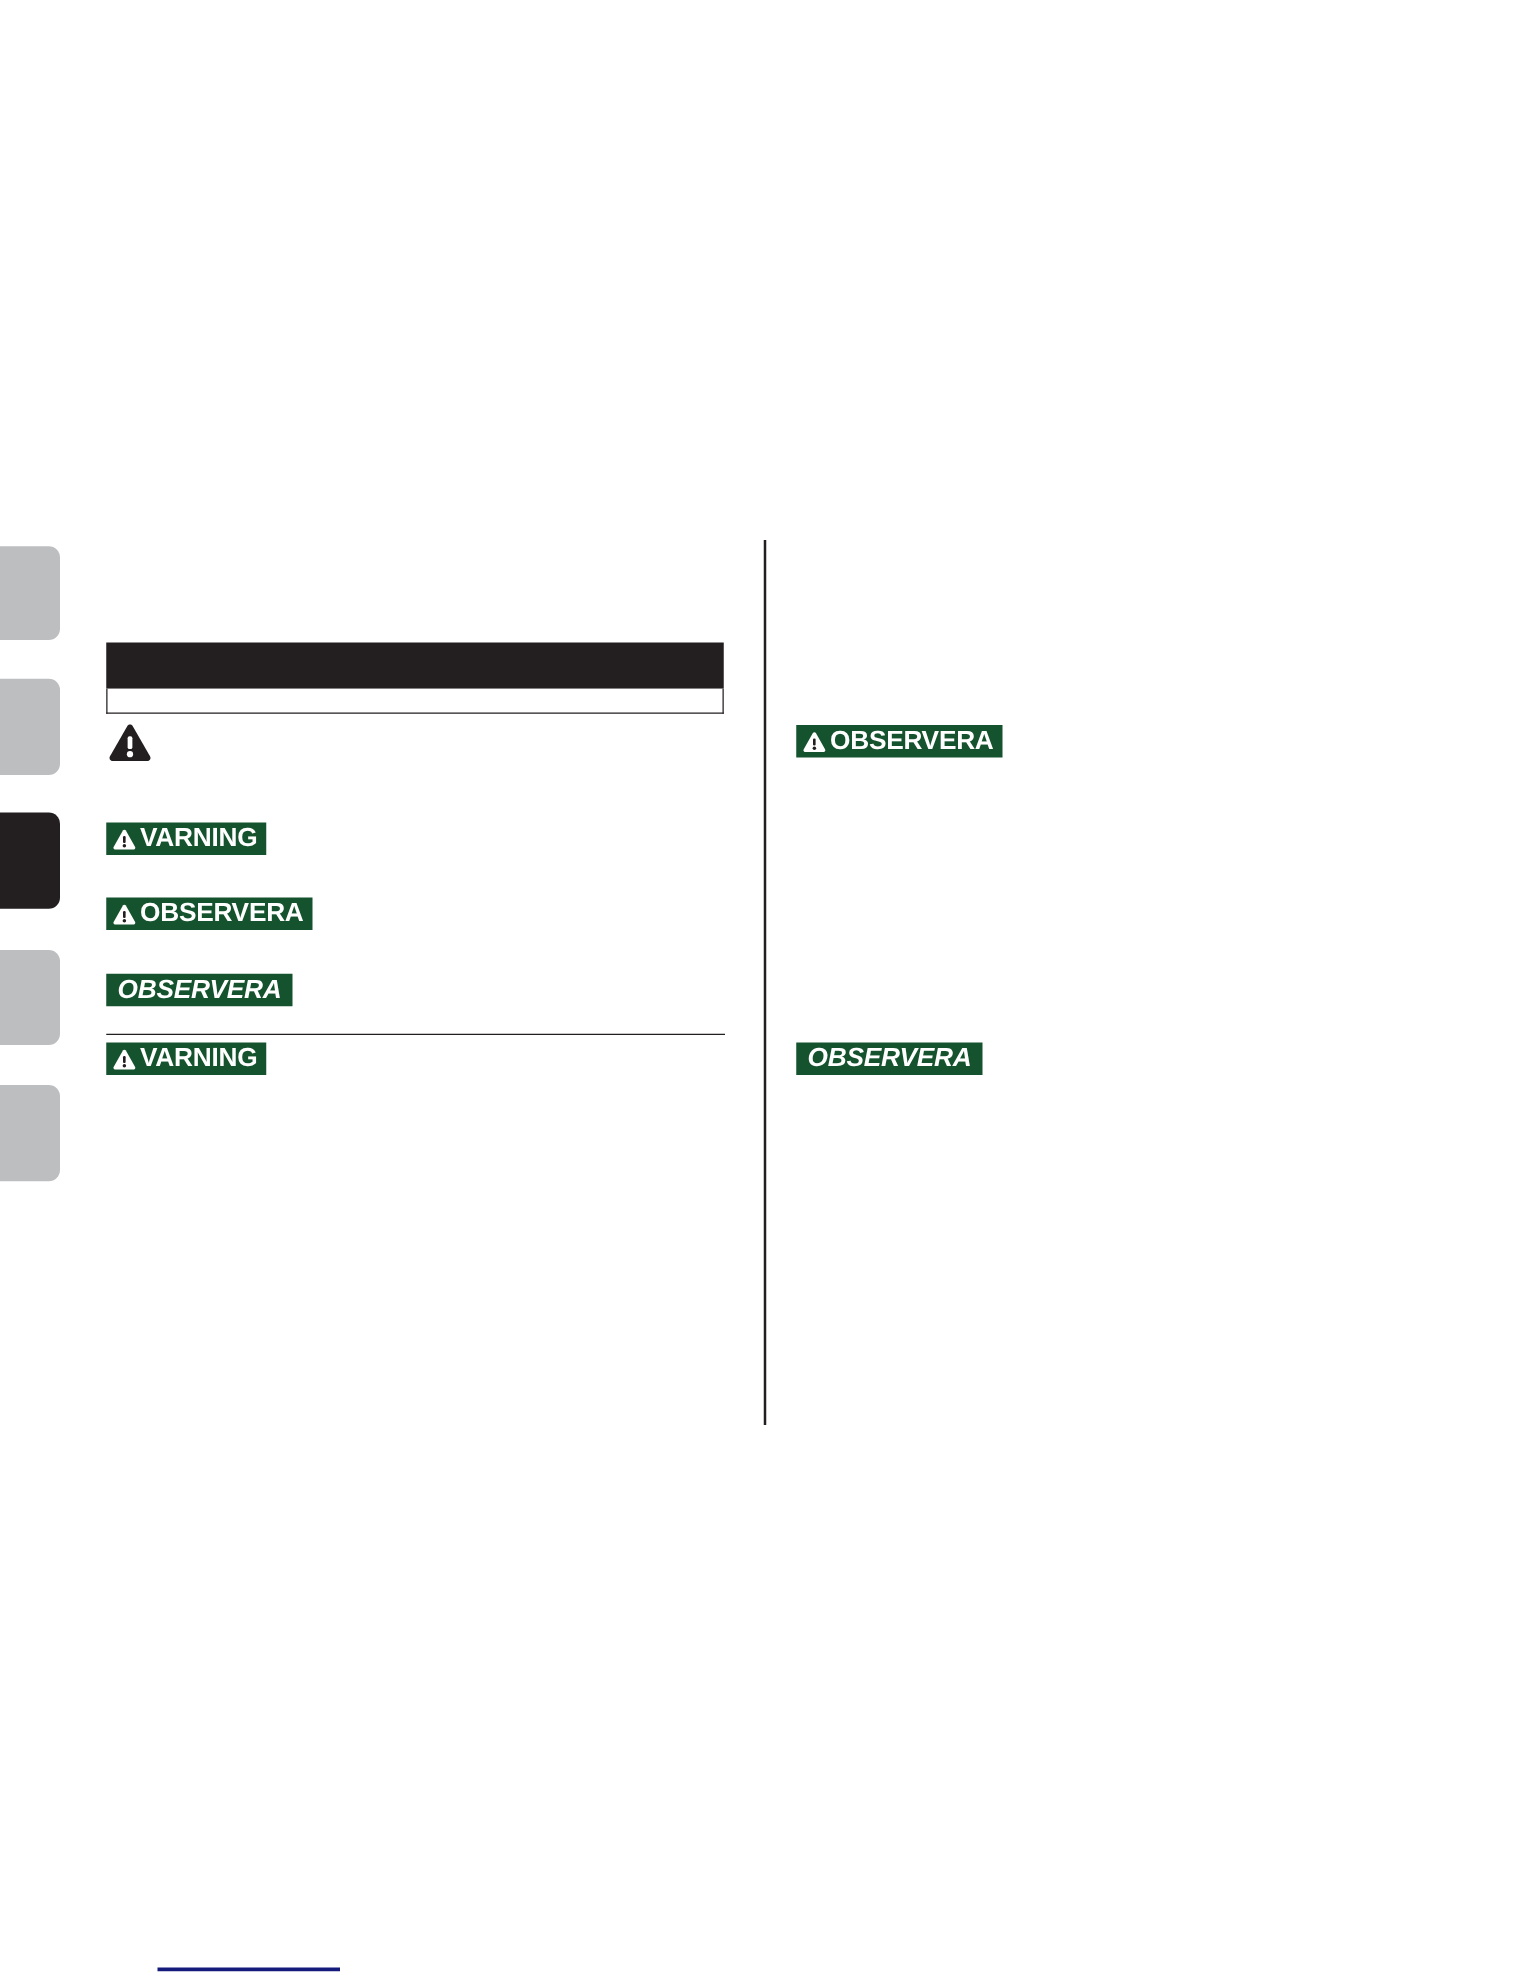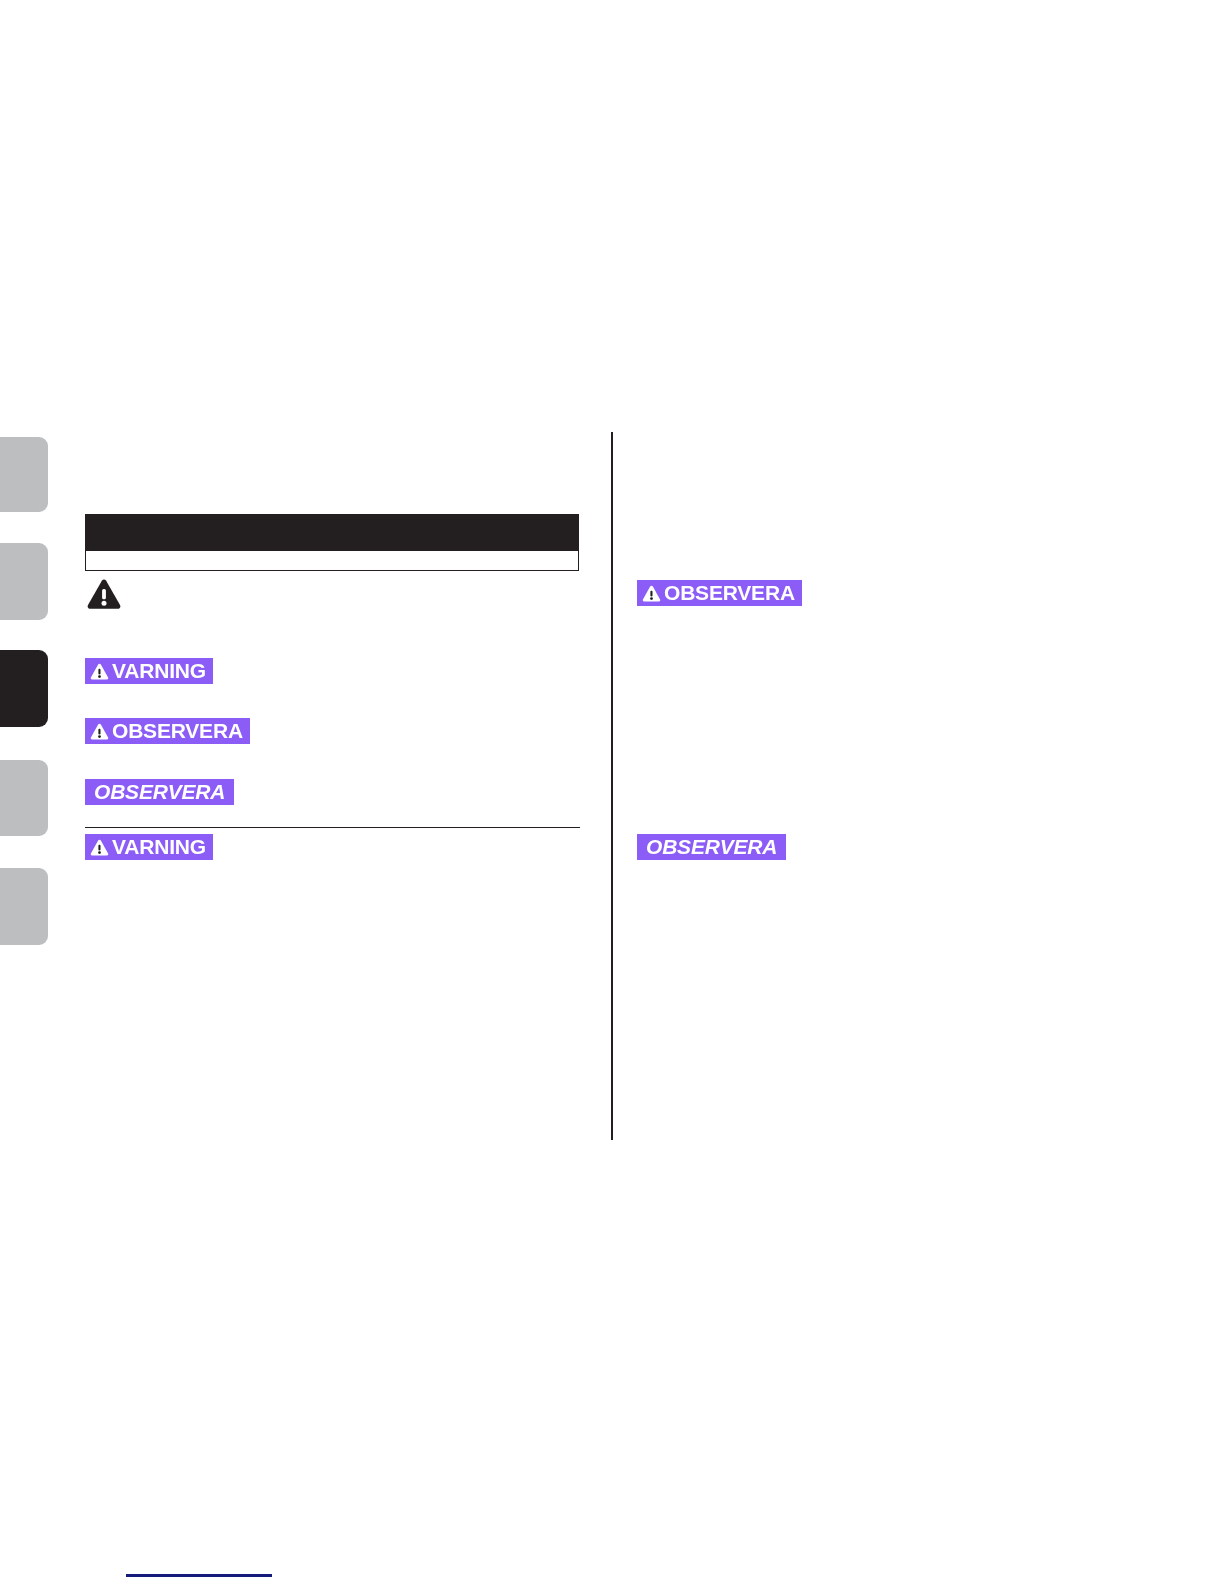--- a/index.html
+++ b/index.html
@@ -95,21 +95,21 @@
     width: 36px;
     height: 32px;
   }
   .tri-standalone svg { display: block; width: 100%; height: 100%; }
 
   
   .badge {
     position: absolute;
     display: inline-flex;
     align-items: center;
-    background: #8b5cf6;
+    background: #14532d;
     color: #ffffff;
     height: 26px;
     padding: 0 7px 0 5px;
     box-sizing: border-box;
     white-space: nowrap;
   }
   .badge .tri {
     flex: 0 0 auto;
     width: 19px;
     height: 17px;

